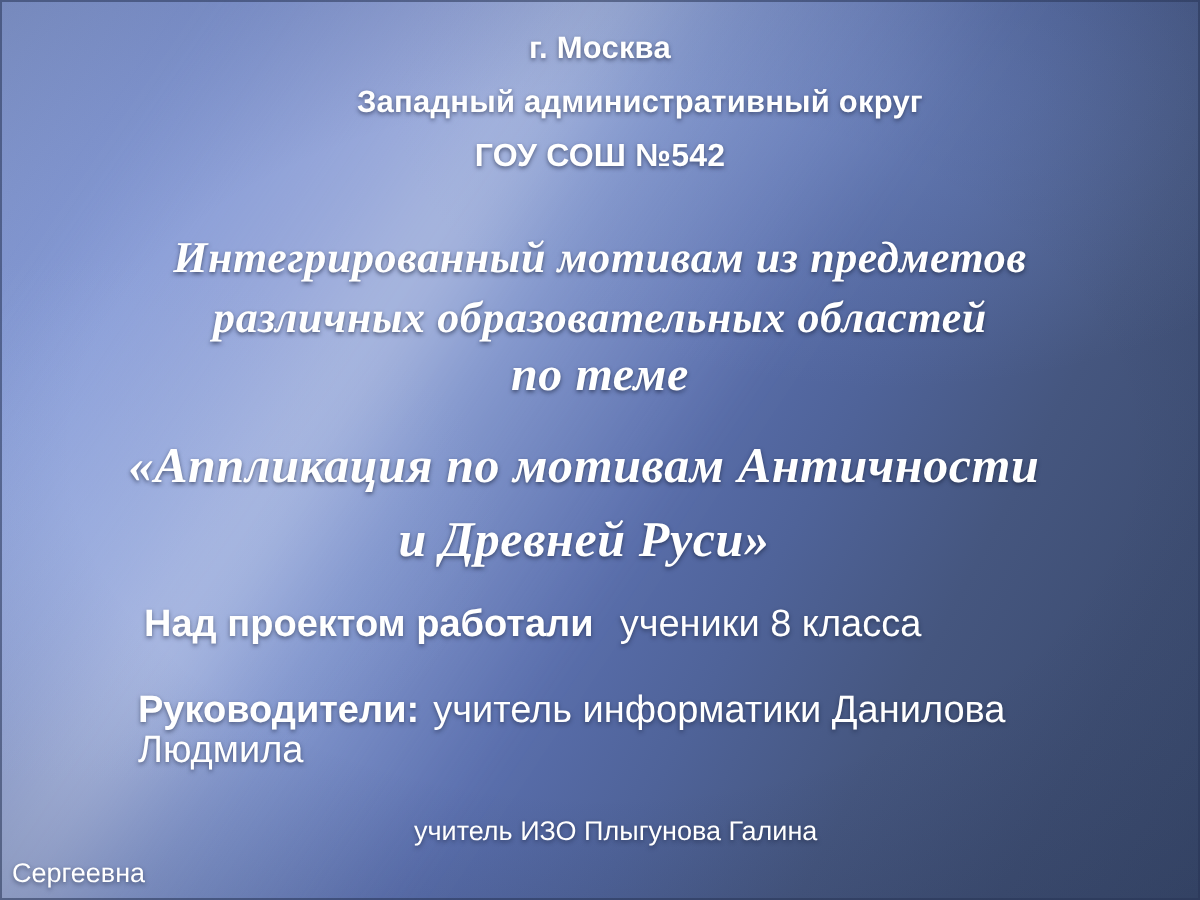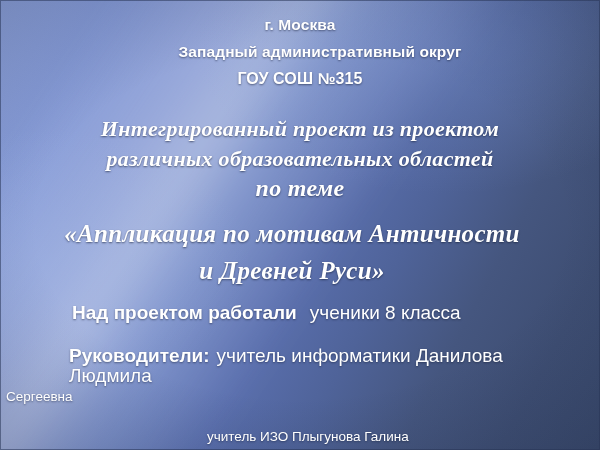--- a/index.html
+++ b/index.html
@@ -174,43 +174,43 @@
 <body>
 
 <div class="slide">
   <div class="edge"></div>
 
   <div class="content">
 
     <div class="org-block">
       <div class="org-line city">г. Москва</div>
       <div class="org-line okrug">Западный административный округ</div>
-      <div class="org-line school">ГОУ СОШ №315</div>
+      <div class="org-line school">ГОУ СОШ №542</div>
     </div>
 
     <div class="title-block">
-      <div class="title-line">Интегрированный проект  из проектом</div>
+      <div class="title-line">Интегрированный мотивам  из предметов</div>
       <div class="title-line">различных  образовательных  областей</div>
       <div class="title-line small">по теме</div>
     </div>
 
     <div class="theme-block">
       <div class="theme-line">«Аппликация  по мотивам  Античности</div>
       <div class="theme-line">и Древней  Руси»</div>
     </div>
 
     <div class="credits">
 
       <div class="credit-row workers">
         <b>Над проектом работали</b><span class="sp2"></span><span>ученики 8 класса</span>
       </div>
 
       <div class="credit-row leads">
         <b>Руководители:</b><span class="sp"></span><span>учитель  информатики Данилова Людмила</span>
       </div>
+      <div class="credit-sub izo">учитель  ИЗО  Плыгунова Галина</div>
+
       <div class="credit-sub konst">Сергеевна</div>
-
-      <div class="credit-sub izo">учитель  ИЗО  Плыгунова Галина</div>
 
     </div>
 
   </div>
 </div>
 
 </body></html>

